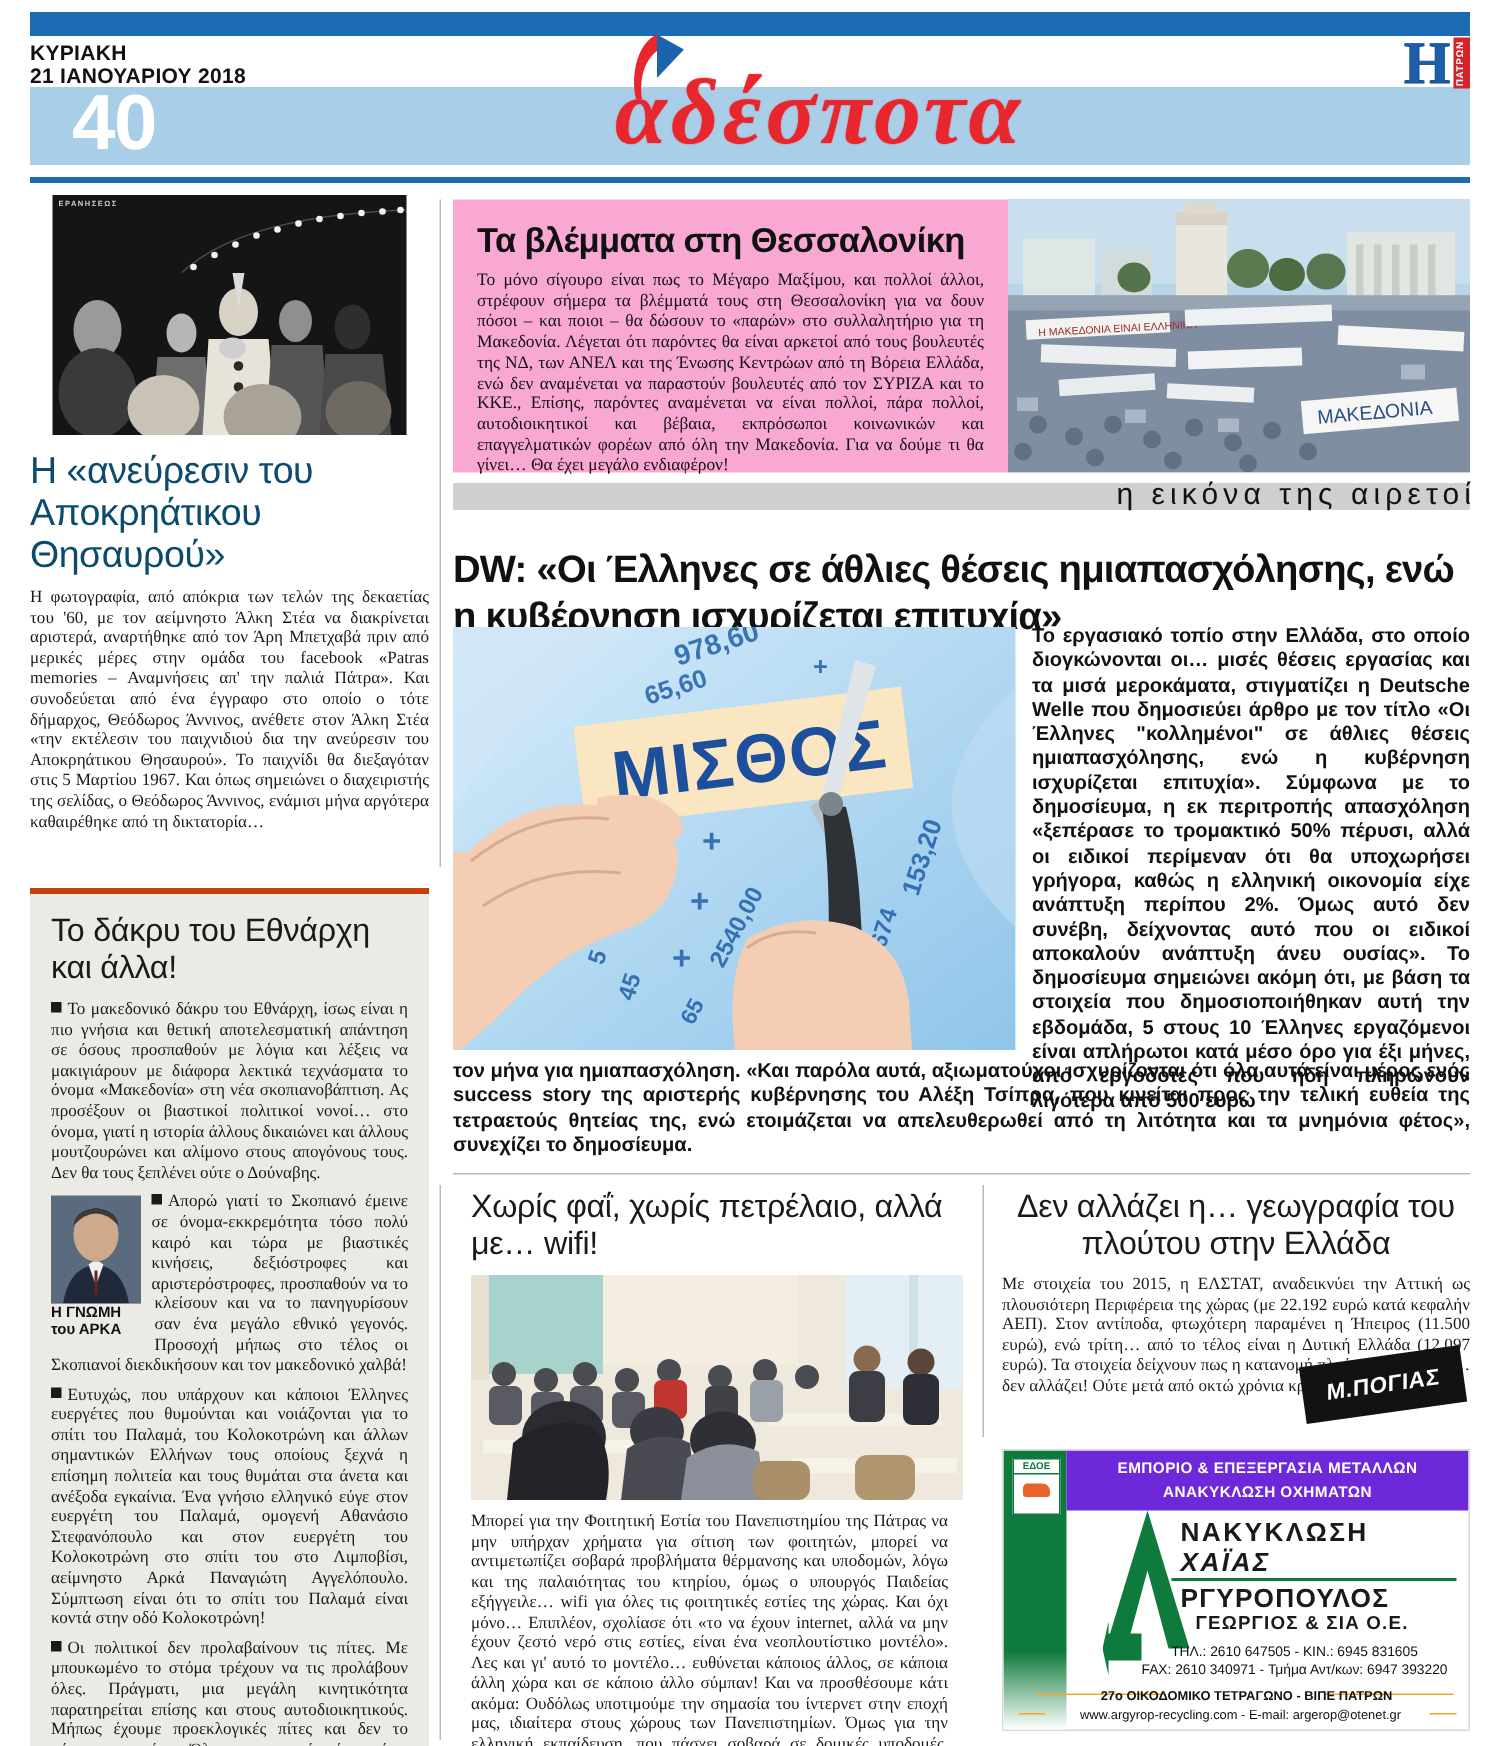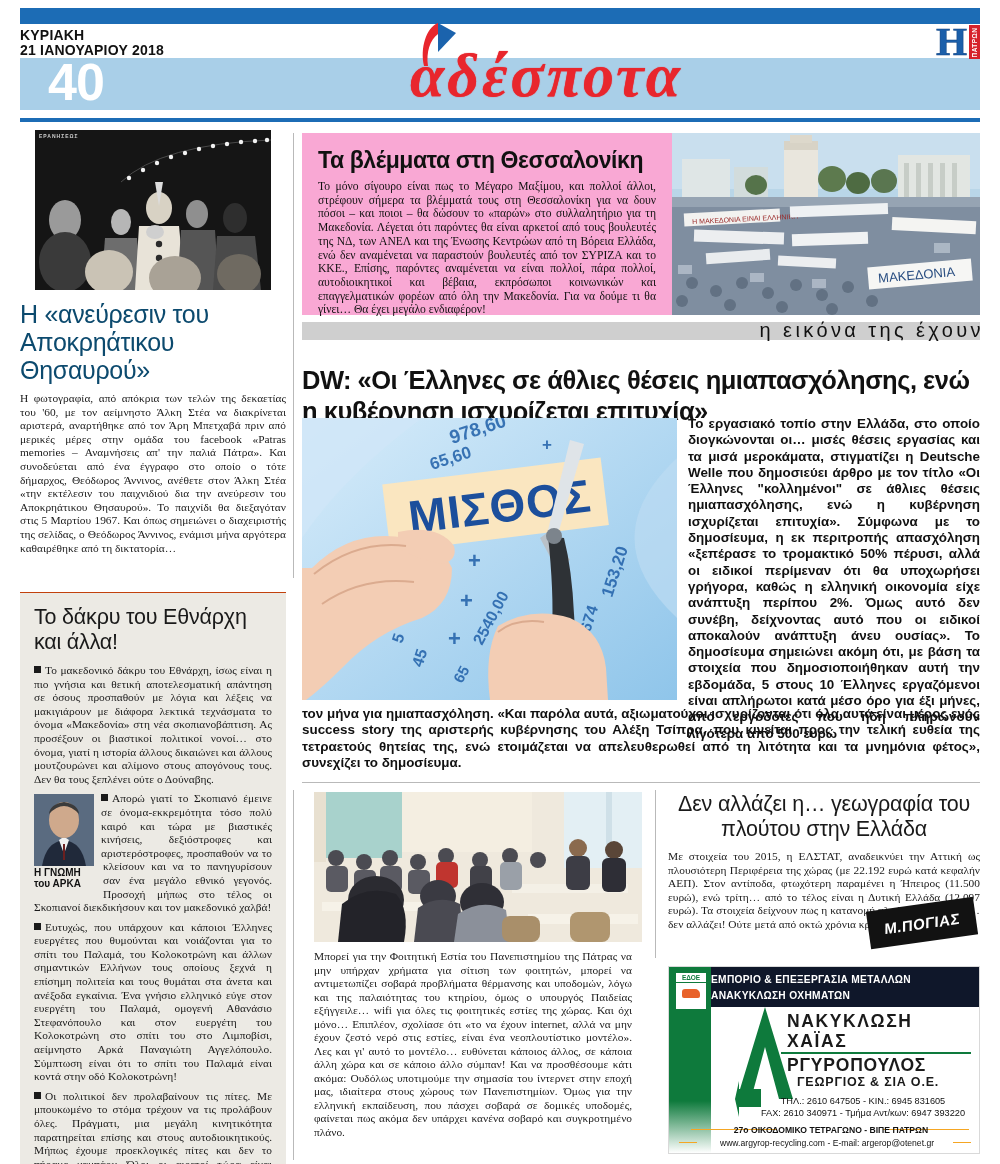--- a/index.html
+++ b/index.html
@@ -97,21 +97,21 @@
   }
   .pc-lights { position:absolute; right:0; top:6px; width:150px; height:60px; }
   .pc-figs { position:absolute; left:0; bottom:0; width:100%; height:120px; }
 
   .lead-title {
     font-size:25px; line-height:28px; font-weight:normal; color:#0c4a6e;
     margin:10px 0 8px 0; letter-spacing:-.3px;
   }
   .box-arka {
     position:absolute; left:20px; top:592px; width:266px; height:572px;
-    background:#eceae4; border-top:1px solid #c2410c;
+    background:#eceae4; border-top:4px solid #c2410c;
     padding:12px 14px 10px 14px;
   }
   .arka-title {
     font-size:21.5px; line-height:25px; color:#1a1a1a; margin:0 0 9px 0;
     letter-spacing:-.2px;
   }
   .bullet-sq {
     display:inline-block; width:7px; height:7px; background:#1a1a1a;
     margin-right:4px; vertical-align:1px;
   }
@@ -219,40 +219,40 @@
   .ad {
     position:absolute; left:668px; top:966px; width:312px; height:188px;
     background:#fff; border:1px solid #d9d9d9; overflow:hidden;
   }
   .ad-greenbar {
     position:absolute; left:0; top:0; width:42px; height:100%;
     background:linear-gradient(to bottom,#0e7a3c,#0e7a3c 72%,#ffffff);
   }
   .ad-orange {
     position:absolute; left:42px; top:0; right:0; height:40px;
-    background:#0f172a; color:#fff; 
+    background:#6d28d9; color:#fff; text-align:center;
     font-family:"Liberation Sans",sans-serif; font-weight:bold;
     font-size:10.2px; line-height:16px; padding-top:5px; letter-spacing:.3px;
   }
   .edoe-badge {
     position:absolute; left:6px; top:5px; width:32px; height:38px;
     background:#fff; border:1px solid #0e7a3c;
   }
   .edoe-badge .t {
     font-size:6.5px; font-weight:bold; color:#0e7a3c; text-align:center;
     font-family:"Liberation Sans",sans-serif; line-height:9px; border-bottom:1px solid #0e7a3c;
   }
   .edoe-car {
     width:18px; height:9px; background:#e8622a; margin:6px auto 0 auto;
     border-radius:3px 5px 2px 2px; position:relative;
   }
   .ad-l1 { position:absolute; left:118px; top:44px; font-family:"Liberation Sans",sans-serif;
     font-weight:bold; font-size:17.5px; color:#1a1a1a; letter-spacing:1.6px; }
   .ad-l2 { position:absolute; left:118px; top:64px; font-family:"Liberation Sans",sans-serif;
-    font-weight:bold; font-size:17.5px; color:#1a1a1a; letter-spacing:1.6px; }
+    font-weight:bold; font-size:17.5px; color:#1a1a1a; letter-spacing:1.6px;font-style:italic; }
   .ad-sep { position:absolute; left:112px; top:85px; width:190px; height:2px; background:#0e7a3c; }
   .ad-l3 { position:absolute; left:118px; top:88px; font-family:"Liberation Sans",sans-serif;
     font-weight:bold; font-size:17.5px; color:#1a1a1a; letter-spacing:.8px; }
   .ad-l4 { position:absolute; left:128px; top:108px; font-family:"Liberation Sans",sans-serif;
     font-weight:bold; font-size:12.5px; color:#1a1a1a; letter-spacing:.8px; }
   .ad-phones {
     position:absolute; left:42px; right:4px; top:128px; text-align:center;
     font-family:"Liberation Sans",sans-serif; font-size:9.2px; color:#111; line-height:12px;padding-left:40px;
   }
   .ad-foot1 {
@@ -444,21 +444,21 @@
       <g fill="#cfd8e2" opacity="0.55">
         <rect x="6" y="132" width="14" height="9"></rect>
           <rect x="78" y="140" width="14" height="9"></rect>
         <rect x="140" y="146" width="14" height="9"></rect>
           <rect x="262" y="110" width="16" height="10"></rect>
       </g>
     </svg>
   </div>
 
   <div class="eikona-bar"></div>
-  <div class="eikona-text">η εικόνα της έχουν</div>
+  <div class="eikona-text">η εικόνα της αιρετοί</div>
 
   <h1 class="dw-head">DW: «Οι Έλληνες σε άθλιες θέσεις ημιαπασχόλησης, ενώ η κυβέρνηση ισχυρίζεται επιτυχία»</h1>
 
   <div class="dw-photo">
     <svg viewBox="0 0 375 282" width="375" height="282">
       <defs>
         <linearGradient id="bg" x1="0" y1="0" x2="1" y2="1">
           <stop offset="0" stop-color="#d7ecfa"></stop>
             <stop offset="1" stop-color="#8fc5ea"></stop>
         </linearGradient>
@@ -504,20 +504,21 @@
         <path d="M196 208 Q230 188 268 200 Q300 214 304 250 Q306 282 306 282 L188 282 Q182 236 196 208 Z"></path>
         <path d="M196 214 Q214 200 242 204" stroke="#dbab8f" stroke-width="2" fill="none"></path>
       </g>
     </svg>
   </div>
 
   <div class="dw-col">Το εργασιακό τοπίο στην Ελλάδα, στο οποίο διογκώνονται οι… μισές θέσεις εργασίας και τα μισά μεροκάματα, στιγματίζει η Deutsche Welle που δημοσιεύει άρθρο με τον τίτλο «Οι Έλληνες "κολλημένοι" σε άθλιες θέσεις ημιαπασχόλησης, ενώ η κυβέρνηση ισχυρίζεται επιτυχία». Σύμφωνα με το δημοσίευμα, η εκ περιτροπής απασχόληση «ξεπέρασε το τρομακτικό 50% πέρυσι, αλλά οι ειδικοί περίμεναν ότι θα υποχωρήσει γρήγορα, καθώς η ελληνική οικονομία είχε ανάπτυξη περίπου 2%. Όμως αυτό δεν συνέβη, δείχνοντας αυτό που οι ειδικοί αποκαλούν ανάπτυξη άνευ ουσίας». Το δημοσίευμα σημειώνει ακόμη ότι, με βάση τα στοιχεία που δημοσιοποιήθηκαν αυτή την εβδομάδα, 5 στους 10 Έλληνες εργαζόμενοι είναι απλήρωτοι κατά μέσο όρο για έξι μήνες, από εργοδότες που ήδη πληρώνουν λιγότερα από 500 ευρώ</div>
   <div class="dw-tail">τον μήνα για ημιαπασχόληση. «Και παρόλα αυτά, αξιωματούχοι ισχυρίζονται ότι όλα αυτά είναι μέρος ενός success story της αριστερής κυβέρνησης του Αλέξη Τσίπρα, που κινείται προς την τελική ευθεία της τετραετούς θητείας της, ενώ ετοιμάζεται να απελευθερωθεί από τη λιτότητα και τα μνημόνια φέτος», συνεχίζει το δημοσίευμα.</div>
 
   <div class="wifi-sec">
+    <h2 class="wifi-title headline-light">Χωρίς φαΐ, χωρίς πετρέλαιο, αλλά με… wifi!</h2>
     <div class="wifi-photo">
       <svg viewBox="0 0 328 150" width="328" height="150">
         <rect width="328" height="150" fill="#efe9dd"></rect>
         <rect x="0" y="0" width="88" height="66" fill="#a8d2cc"></rect>
         <rect x="88" y="0" width="130" height="60" fill="#f4eee1"></rect>
         <rect x="250" y="0" width="78" height="76" fill="#e3eff4"></rect>
         <rect x="292" y="0" width="6" height="76" fill="#cfe0e8"></rect>
         <rect x="0" y="0" width="12" height="70" fill="#e8e0d0"></rect>
 
         <rect x="8" y="110" width="104" height="9" fill="#f6f2e8"></rect>

